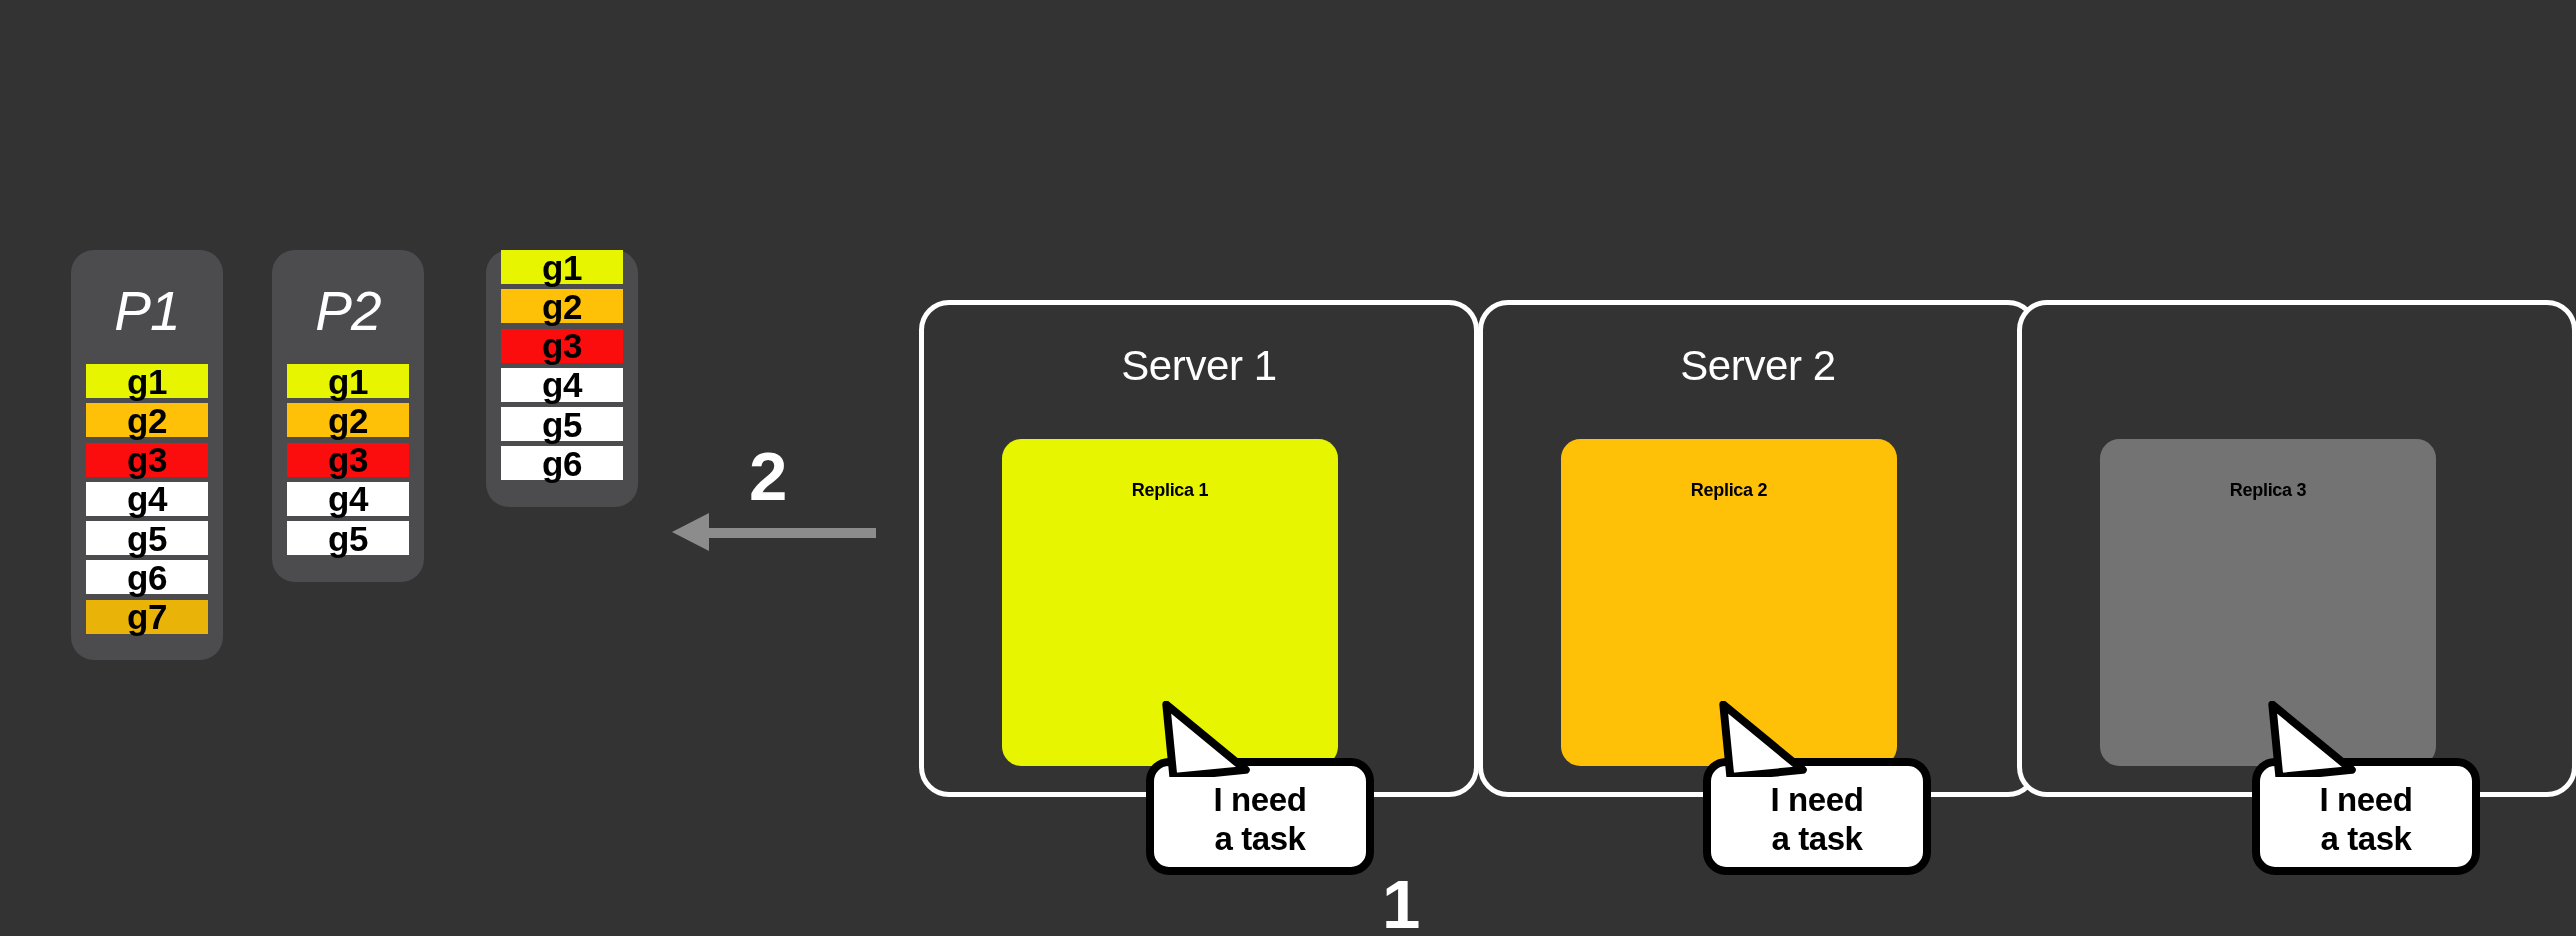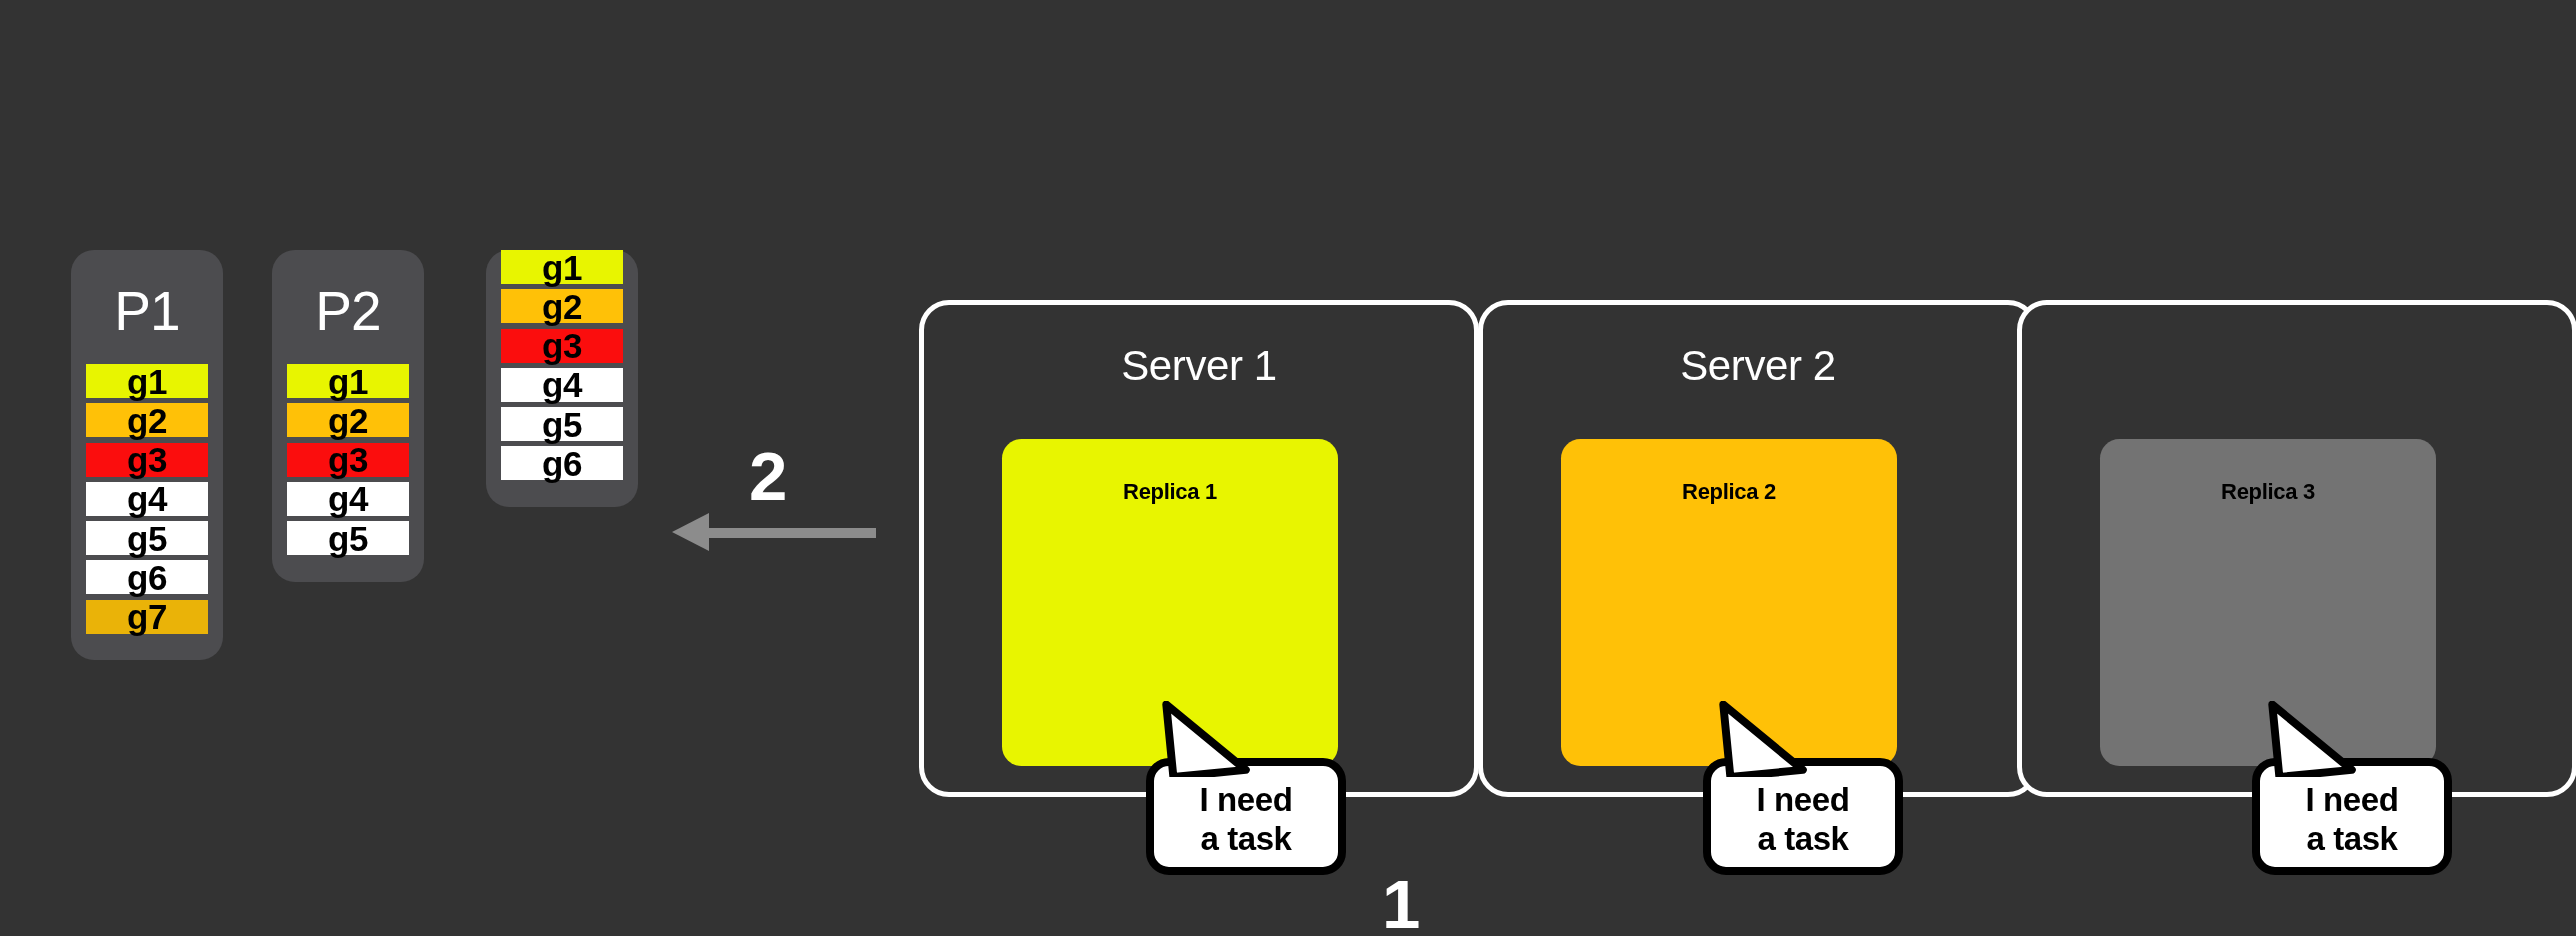--- a/index.html
+++ b/index.html
@@ -34,20 +34,21 @@
   }
   .partition-title {
     color: #ffffff;
     font-size: 55px;
     font-weight: 400;
     text-align: center;
     line-height: 1;
     padding-top: 34px;
     padding-bottom: 25px;
     letter-spacing: -0.9px;
+    font-style: italic;
   }
   .partition-items {
     padding: 0 15px 26.5px 15px;
   }
   .task-chip {
     height: 34px;
     margin-bottom: 5.3px;
     display: flex;
     align-items: center;
     justify-content: center;
@@ -118,32 +119,32 @@
   .replica {
     position: absolute;
     left: 78px;
     top: 134px;
     width: 336px;
     height: 327px;
     border-radius: 19.4px;
   }
   .replica-label {
     color: #000000;
-    font-size: 22px;
+    font-size: 18px;
     font-weight: bold;
     text-align: center;
     padding-top: 42px;
     line-height: 1;
     letter-spacing: -0.3px;
   }
 
   
   .bubble {
     position: absolute;
-    width: 200px;
+    width: 228px;
     height: 117px;
     background: #ffffff;
     border: 8px solid #000000;
     border-radius: 23px;
     box-sizing: border-box;
     z-index: 5;
   }
   .bubble-text {
     color: #000000;
     font-size: 33px;

